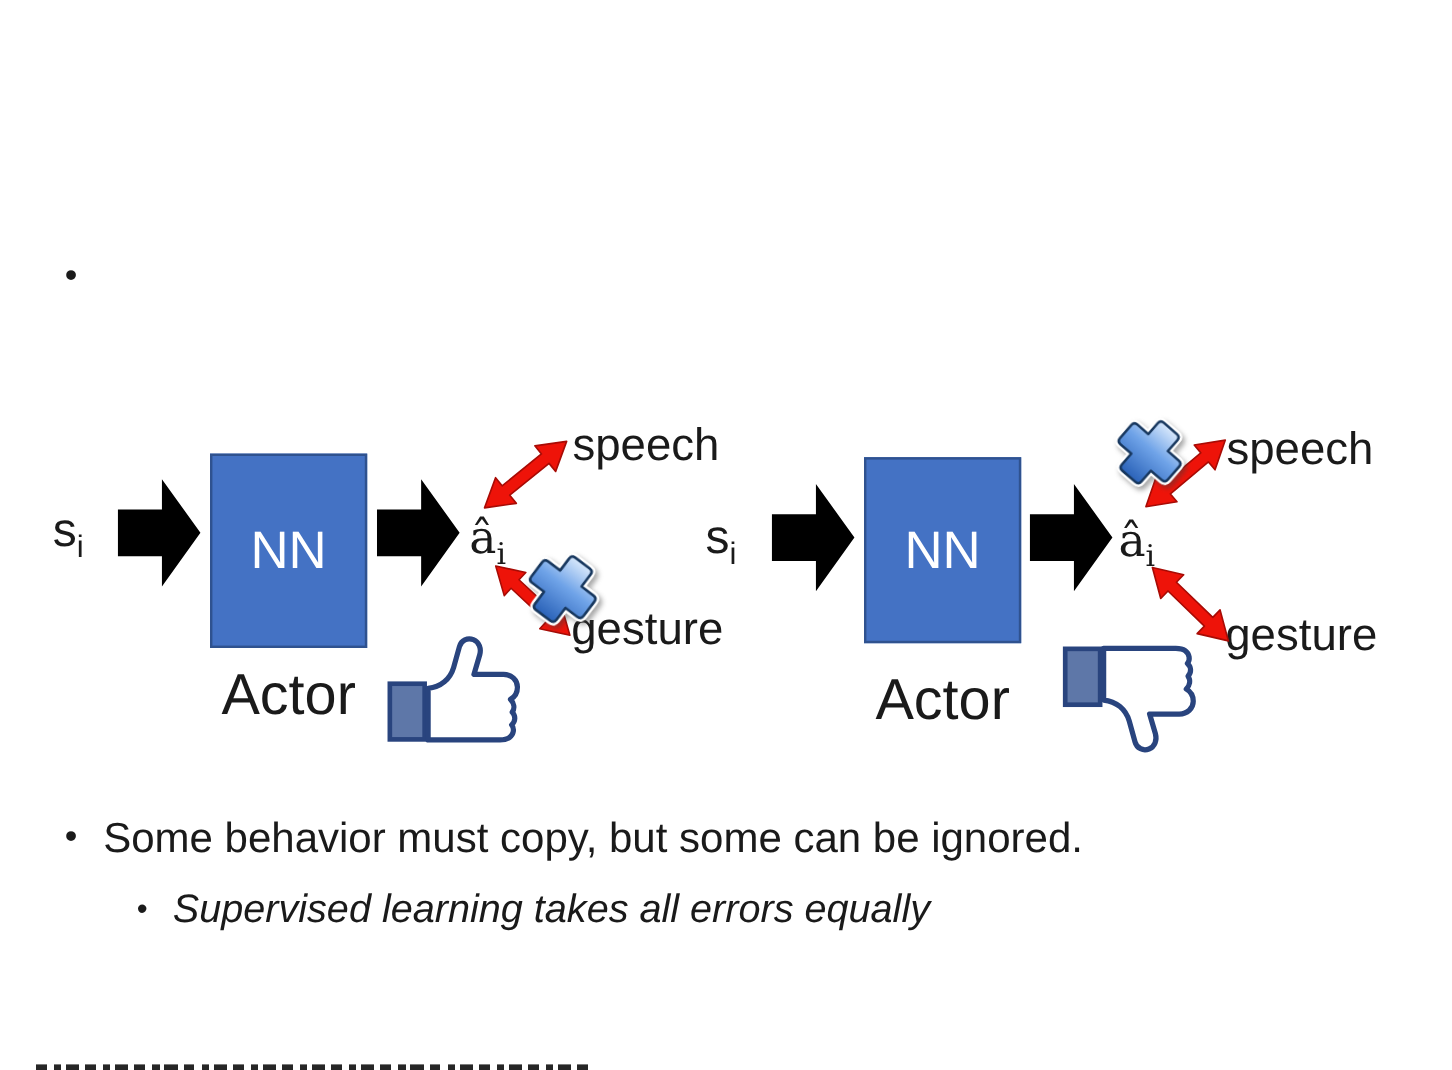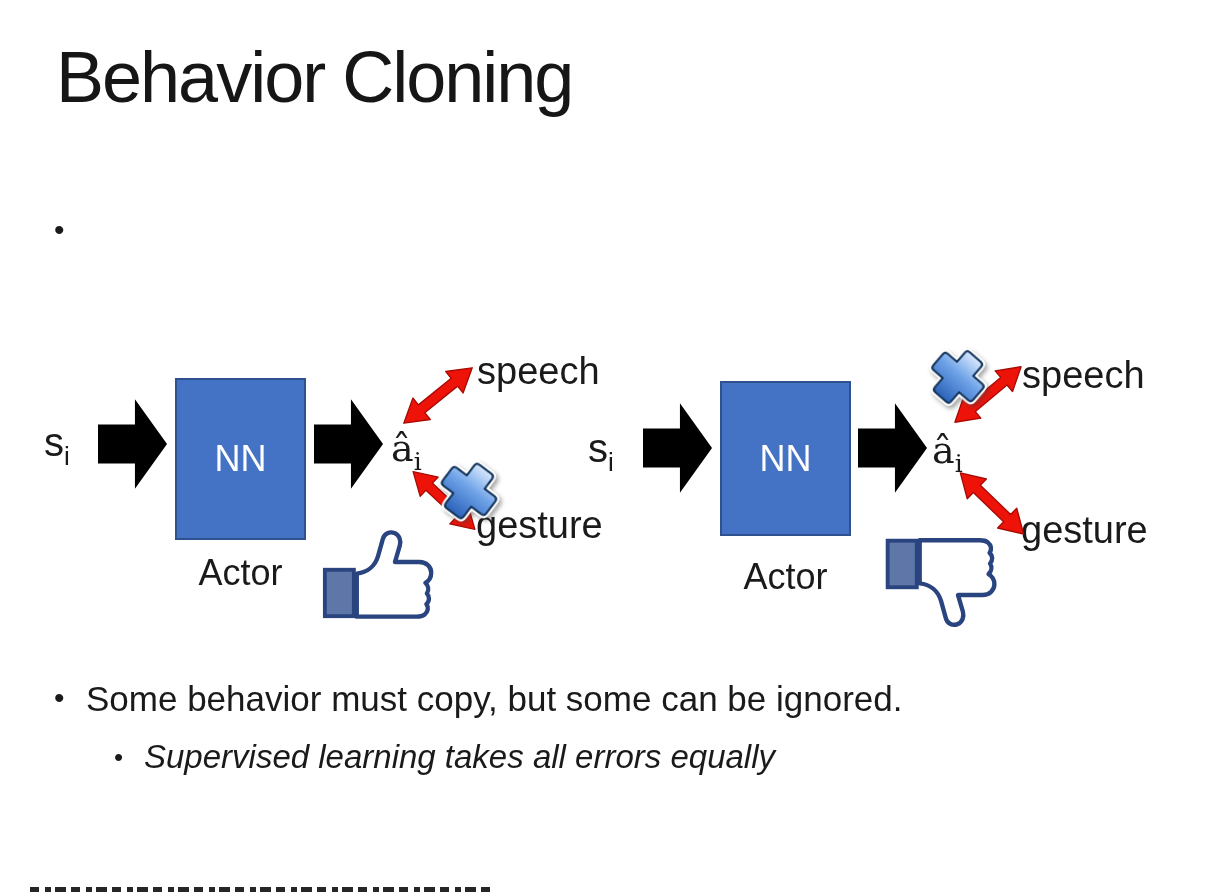--- a/index.html
+++ b/index.html
@@ -18,27 +18,27 @@
   .b1 .lines div{line-height:52px;white-space:nowrap;}
   .b2{left:54px;top:672px;font-size:35px;}
   .b2 .lines div{line-height:54px;white-space:nowrap;}
   .b3{left:114px;top:732px;font-size:33px;}
   .b3 .marker{width:30px;font-size:26px;line-height:50px;}
   .b3 .lines div{line-height:50px;white-space:nowrap;font-style:italic;}
 
   .nn-box{
     background:var(--nn-fill,#4472c4);border:2px solid var(--nn-border,#2f528f);
     display:flex;align-items:center;justify-content:center;
-    color:var(--nn-text,#fff);font-size:36px;box-sizing:border-box;
+    color:var(--nn-text,#fff);font-size:44px;box-sizing:border-box;
   }
   .io-label{font-size:40px;white-space:nowrap;}
   .io-label sub{font-size:26px;}
   .out-label{font-family:"DejaVu Serif", serif;font-size:38px;white-space:nowrap;}
   .out-label sub{font-size:25px;}
-  .actor{font-size:36px;text-align:center;}
+  .actor{font-size:48px;text-align:center;}
   .lbl{font-size:38px;white-space:nowrap;}
   .arrow-red{z-index:2;}
   .xmark{z-index:3;filter:drop-shadow(2px 3px 2px rgba(60,60,60,.45));}
   .thumb{z-index:1;}
   .flip-v{transform:scaleY(-1);}
   .clip-frag{
     left:30px;top:887px;width:462px;height:5px;
     background:repeating-linear-gradient(90deg,
       #262626 0 9px, transparent 9px 15px,
       #262626 15px 21px, transparent 21px 25px,
@@ -70,21 +70,20 @@
     <symbol id="thumb" viewBox="0 0 120 100">
       <path d="M40,87 L98,87 C102,87 105,85 107,82" fill="none" stroke="var(--thumb-shade,#dfe3ea)" stroke-width="7"></path>
       <rect x="4" y="42" width="30" height="48" fill="var(--thumb-cuff,#5e77a8)" stroke="var(--thumb-outline,#29447e)" stroke-width="4"></rect>
       <path d="M37,90 L37,46 C48,45 56,38 59,28 L64,10 C65.5,4.5 71,2 76,4 C81,6 83,11.5 81.5,17 L76.5,34 L102,34 C109,34 114,39 114,45 C114,49.5 111.5,53.5 108,55.5 C111,58.5 112,63 109.5,66.5 C112.5,69.5 112.5,74.5 109,77.5 C111.5,80.5 111,85.5 107,88.5 C105,90 102,90.5 99,90.5 L37,90.5 Z" fill="var(--thumb-fill,#fff)" stroke="var(--thumb-outline,#29447e)" stroke-width="4.5" stroke-linejoin="round"></path>
     </symbol>
   </defs>
 </svg>
 
 <div class="slide">
 
-  <div class="abs title">Behavior Cloning</div>
 
   <div class="abs bullet-row b1">
     <span class="marker">•</span>
     <div class="lines">
     </div>
   </div>
 
   <div class="abs io-label" style="left:44px;top:420px;">
     <span>s</span><sub>i</sub>
   </div>

